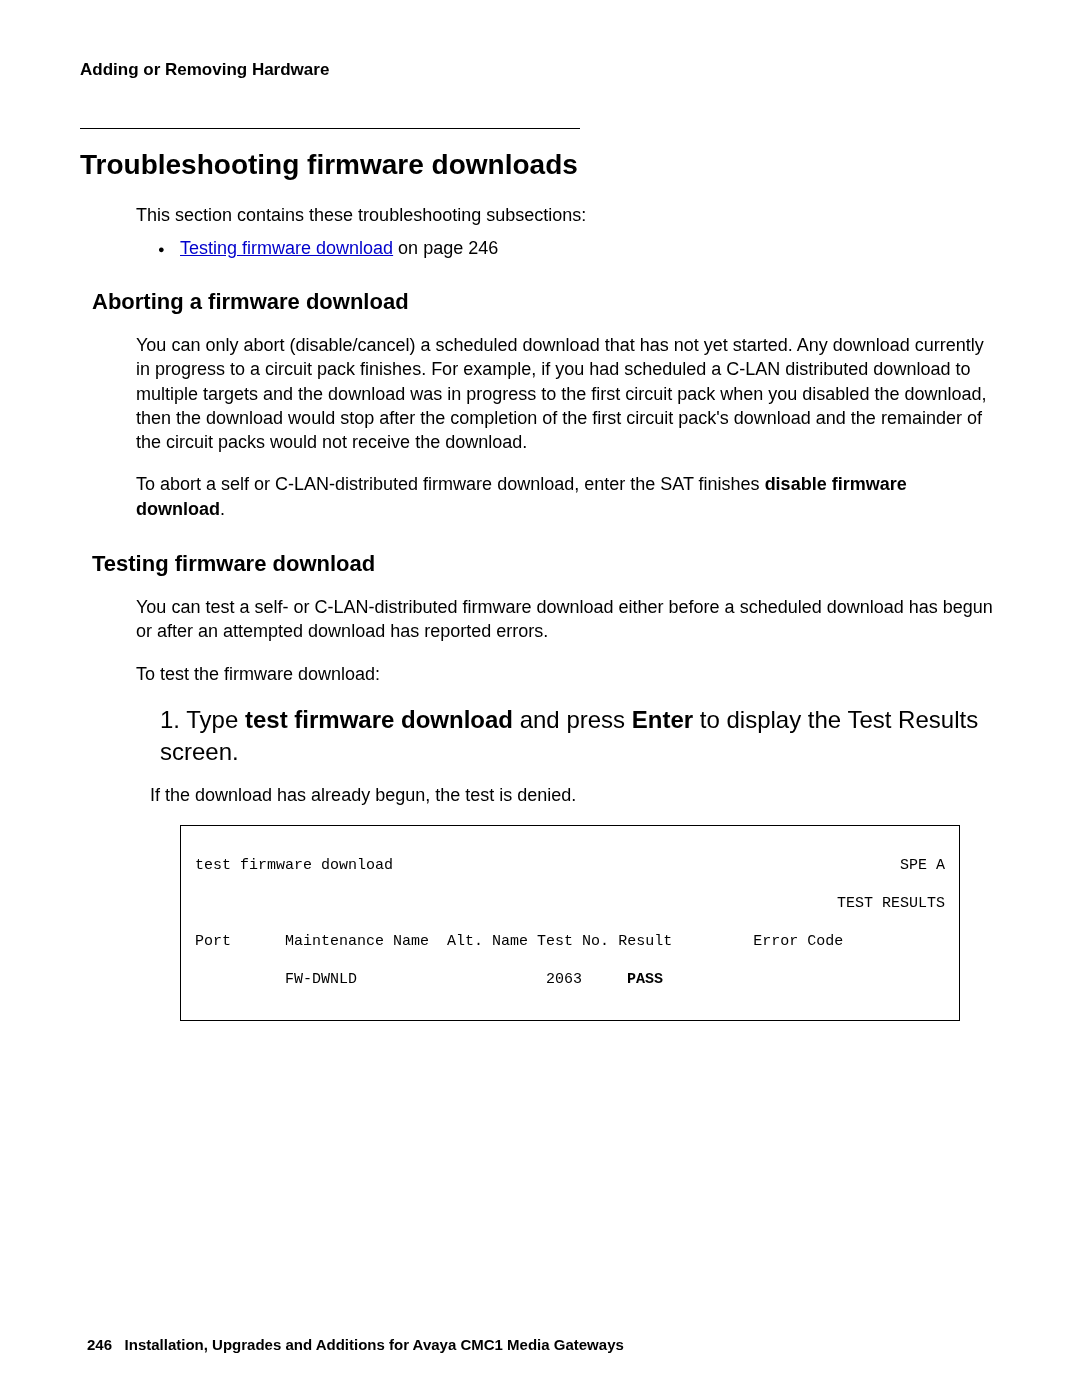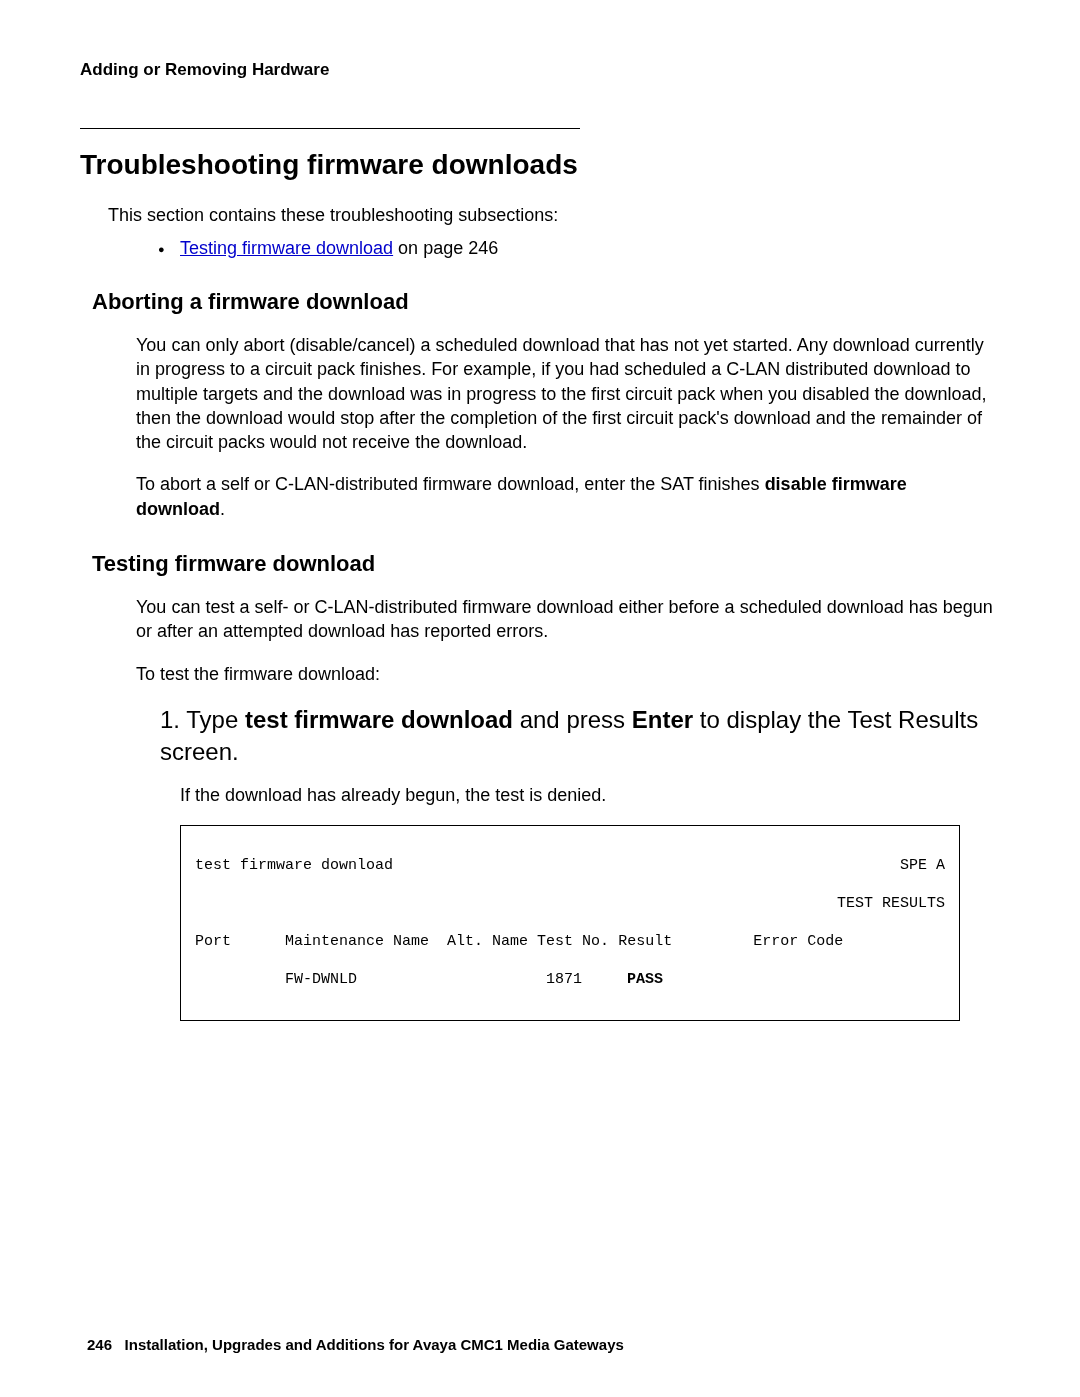--- a/index.html
+++ b/index.html
@@ -27,21 +27,21 @@
       width: 500px;
       margin-bottom: 20px;
     }
     h1 {
       font-size: 28px;
       font-weight: bold;
       margin-bottom: 24px;
     }
     .intro-text {
       font-size: 18px;
-      margin-left: 28px;
+      margin-left: 56px;
       margin-bottom: 12px;
     }
     ul.link-list {
       list-style: none;
       margin-left: 100px;
       margin-bottom: 30px;
     }
     ul.link-list li {
       font-size: 18px;
       margin-bottom: 10px;
@@ -74,21 +74,21 @@
     .step-list {
       margin-left: 80px;
     }
     .step-item {
       font-size: 24px;
       margin-bottom: 14px;
       line-height: 1.35;
     }
     .step-indent {
       font-size: 18px;
-      margin-left: 100px;
+      margin-left: 70px;
       margin-bottom: 18px;
       line-height: 1.35;
     }
     .terminal-box {
       border: 1px solid #000;
       margin-left: 100px;
       margin-right: 40px;
       padding: 28px 14px 28px 14px;
       font-family: "Courier New", monospace;
       font-size: 15px;
@@ -157,18 +157,18 @@
 </div>
 <p class="step-indent">If the download has already begun, the test is denied.</p>
 
 <div class="terminal-box">
   <div class="terminal-title-row">
     <span>test firmware download</span>
     <span>SPE A</span>
   </div>
   <div class="terminal-center">TEST RESULTS</div>
   <div class="terminal-line"><span>Port</span>      <span>Maintenance Name</span>  <span>Alt. Name</span> <span>Test No.</span> <span>Result</span>         <span>Error Code</span></div>
-  <div class="terminal-line terminal-data-row">          <span>FW-DWNLD</span>                     <span>1871</span>     <span class="bold">PASS</span></div>
+  <div class="terminal-line terminal-data-row">          <span>FW-DWNLD</span>                     <span>2063</span>     <span class="bold">PASS</span></div>
 </div>
 
 <div class="footer">
   <span>246</span>&nbsp;&nbsp;&nbsp;<span>Installation, Upgrades and Additions for Avaya CMC1 Media Gateways</span>
 </div>
 
 </body></html>

